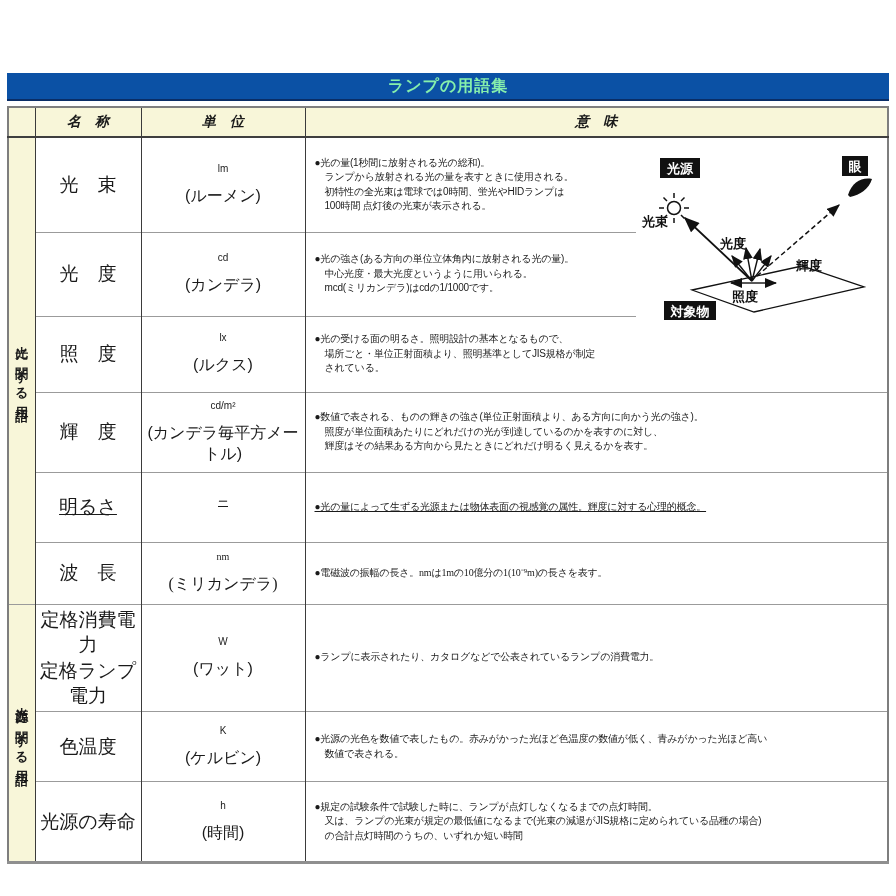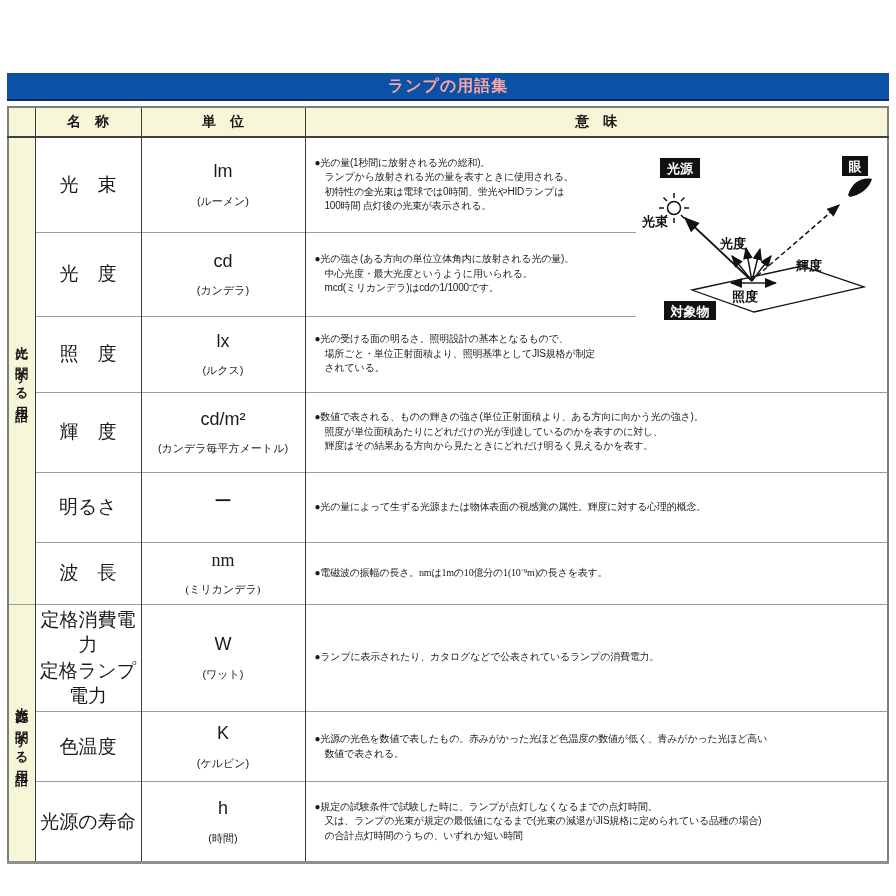--- a/index.html
+++ b/index.html
@@ -7,21 +7,21 @@
     width:896px;height:896px;
     font-family:"Liberation Sans","DejaVu Sans",sans-serif;
     color:#1a1a1a;
     -webkit-font-smoothing:antialiased;
   }
   .page{position:relative;width:896px;height:896px;overflow:hidden;background:#fff;}
 
   .title-bar{
     position:absolute;left:7px;right:7px;top:73px;height:26px;
     background:#0b51a5;border-bottom:2px solid #0a2d66;
-    color:#fca5a5;font-weight:bold;font-size:16px;letter-spacing:1px;
+    color:#86efac;font-weight:bold;font-size:16px;letter-spacing:1px;
     text-align:center;line-height:26px;
   }
 
   table.glossary{
     position:absolute;left:7px;top:106px;width:882px;
     border-collapse:collapse;table-layout:fixed;
     border:2px solid #7e7e7e;border-bottom:3px solid #8f8f8f;
   }
   col.c-group{width:27px;}
   col.c-name{width:106px;}
@@ -45,22 +45,22 @@
   }
   td.group-cell .vert{
     display:inline-block;
     writing-mode:vertical-rl;text-orientation:upright;
     font-size:13px;font-weight:bold;letter-spacing:3px;line-height:1;
   }
   td.name-cell{
     text-align:center;font-size:19px;white-space:pre-line;line-height:1.35;
   }
   td.unit-cell{text-align:center;}
-  .unit-symbol{display:block;font-size:18px;line-height:1.2;}
-  .unit-name{display:block;font-size:11px;line-height:1.3;margin-top:11px;}
+  .unit-symbol{display:block;font-size:10px;line-height:1.2;}
+  .unit-name{display:block;font-size:16px;line-height:1.3;margin-top:11px;}
   td.meaning-cell{padding:5px 3px 5px 9px;}
   .meaning{
     font-size:10px;line-height:1.46;white-space:pre-line;
     padding-left:1em;text-indent:-1em;letter-spacing:-0.2px;
   }
   td.diagram-cell{border-left:none;vertical-align:top;padding:0;}
   .diagram-svg{display:block;margin:6px 0 0 0;}
   .diagram-svg text{font-family:"Liberation Sans","DejaVu Sans",sans-serif;}
   .dia-label{font-size:13px;font-weight:bold;fill:#111;}
   .dia-box-label{font-size:13px;font-weight:bold;fill:#fff;}
@@ -77,21 +77,21 @@
   <table class="glossary">
     <colgroup>
       <col class="c-group">
         <col class="c-name">
         <col class="c-unit">
         <col>
         <col class="c-diagram">
     </colgroup>
 
     <tbody>
-        <tr class="head" style="height:26px;">
+        <tr class="head" style="height:26px;font-style:italic;">
       <td class="corner"></td>
       <th>名　称</th>
       <th>単　位</th>
       <th colspan="2">意　味</th>
     </tr>
 
     <tr style="height:95px;">
       <td class="group-cell" rowspan="6">
         <span class="vert">光に関する用語</span>
       </td>
@@ -197,21 +197,21 @@
         <span class="unit-symbol">cd/m²</span>
         <span class="unit-name">(カンデラ毎平方メートル)</span>
       </td>
       <td class="meaning-cell" colspan="2">
         <div class="meaning">●数値で表される、ものの輝きの強さ(単位正射面積より、ある方向に向かう光の強さ)。
 照度が単位面積あたりにどれだけの光が到達しているのかを表すのに対し、
 輝度はその結果ある方向から見たときにどれだけ明るく見えるかを表す。</div>
       </td>
     </tr>
 
-    <tr style="height:70px;">
+    <tr style="height:70px;text-decoration:underline;">
       <td class="name-cell">明るさ</td>
       <td class="unit-cell">
         <span class="unit-symbol">ー</span>
         <span class="unit-name"></span>
       </td>
       <td class="meaning-cell" colspan="2">
         <div class="meaning">●光の量によって生ずる光源または物体表面の視感覚の属性。輝度に対する心理的概念。</div>
       </td>
     </tr>
 

